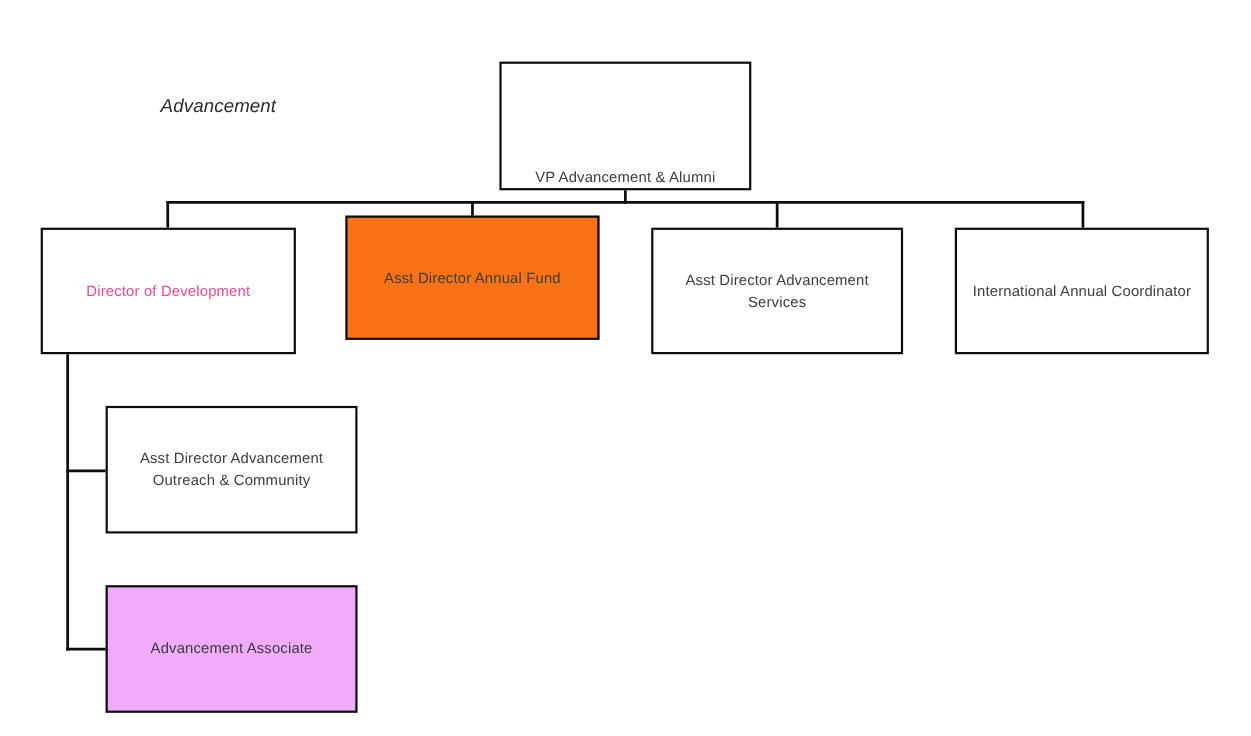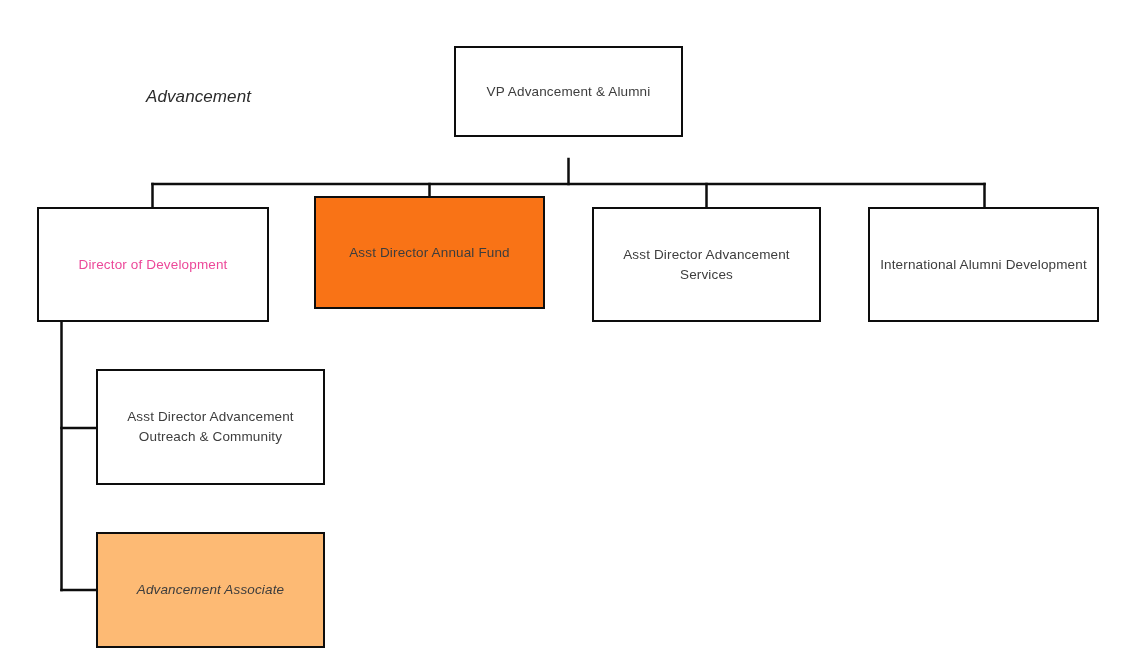--- a/index.html
+++ b/index.html
@@ -68,38 +68,38 @@
       <path d="M 706.5 184 L 706.5 207" fill="none" stroke="#0d0d0d" stroke-width="2.5" stroke-linecap="square"></path>
       <path d="M 984.5 184 L 984.5 207" fill="none" stroke="#0d0d0d" stroke-width="2.5" stroke-linecap="square"></path>
       <path d="M 61.5 322 L 61.5 590" fill="none" stroke="#0d0d0d" stroke-width="2.5" stroke-linecap="square"></path>
       <path d="M 61.5 428 L 96 428" fill="none" stroke="#0d0d0d" stroke-width="2.5" stroke-linecap="square"></path>
       <path d="M 61.5 590 L 96 590" fill="none" stroke="#0d0d0d" stroke-width="2.5" stroke-linecap="square"></path>
     </svg>
 
   <div class="chart-title" style="left: 146px; top: 86px; color: rgb(43, 43, 43);">Advancement</div>
 
   <div id="nodes-layer">
-      <div class="node-box" style="left: 454px; top: 46px; width: 229px; height: 91px; border-color: rgb(13, 13, 13); background: rgb(255, 255, 255);">
+      <div class="node-box" style="left: 454px; top: 56px; width: 229px; height: 117px; border-color: rgb(13, 13, 13); background: rgb(255, 255, 255); align-items: flex-end;">
         <span class="node-label" style="color: rgb(61, 61, 61);">VP Advancement &amp; Alumni</span>
       </div>
       <div class="node-box" style="left: 37px; top: 207px; width: 232px; height: 115px; border-color: rgb(13, 13, 13); background: rgb(255, 255, 255);">
         <span class="node-label" style="color: #ec4899;">Director of Development</span>
       </div>
       <div class="node-box" style="left: 314px; top: 196px; width: 231px; height: 113px; border-color: rgb(13, 13, 13); background: #f97316;">
         <span class="node-label" style="color: rgb(61, 61, 61);">Asst Director Annual Fund</span>
       </div>
       <div class="node-box" style="left: 592px; top: 207px; width: 229px; height: 115px; border-color: rgb(13, 13, 13); background: rgb(255, 255, 255);">
         <span class="node-label" style="color: rgb(61, 61, 61);">Asst Director Advancement
 Services</span>
       </div>
       <div class="node-box" style="left: 868px; top: 207px; width: 231px; height: 115px; border-color: rgb(13, 13, 13); background: rgb(255, 255, 255);">
-        <span class="node-label" style="color: rgb(61, 61, 61);">International Alumni Development</span>
+        <span class="node-label" style="color: rgb(61, 61, 61);">International Annual Coordinator</span>
       </div>
       <div class="node-box" style="left: 96px; top: 369px; width: 229px; height: 116px; border-color: rgb(13, 13, 13); background: rgb(255, 255, 255);">
         <span class="node-label" style="color: rgb(61, 61, 61);">Asst Director Advancement
 Outreach &amp; Community</span>
       </div>
-      <div class="node-box" style="left: 96px; top: 532px; width: 229px; height: 116px; border-color: rgb(13, 13, 13); background: #fdba74; font-style: italic;">
+      <div class="node-box" style="left: 96px; top: 532px; width: 229px; height: 116px; border-color: rgb(13, 13, 13); background: #f0abfc;">
         <span class="node-label" style="color: rgb(61, 61, 61);">Advancement Associate</span>
       </div>
     </div>
 
 </div>
 
 </body></html>

